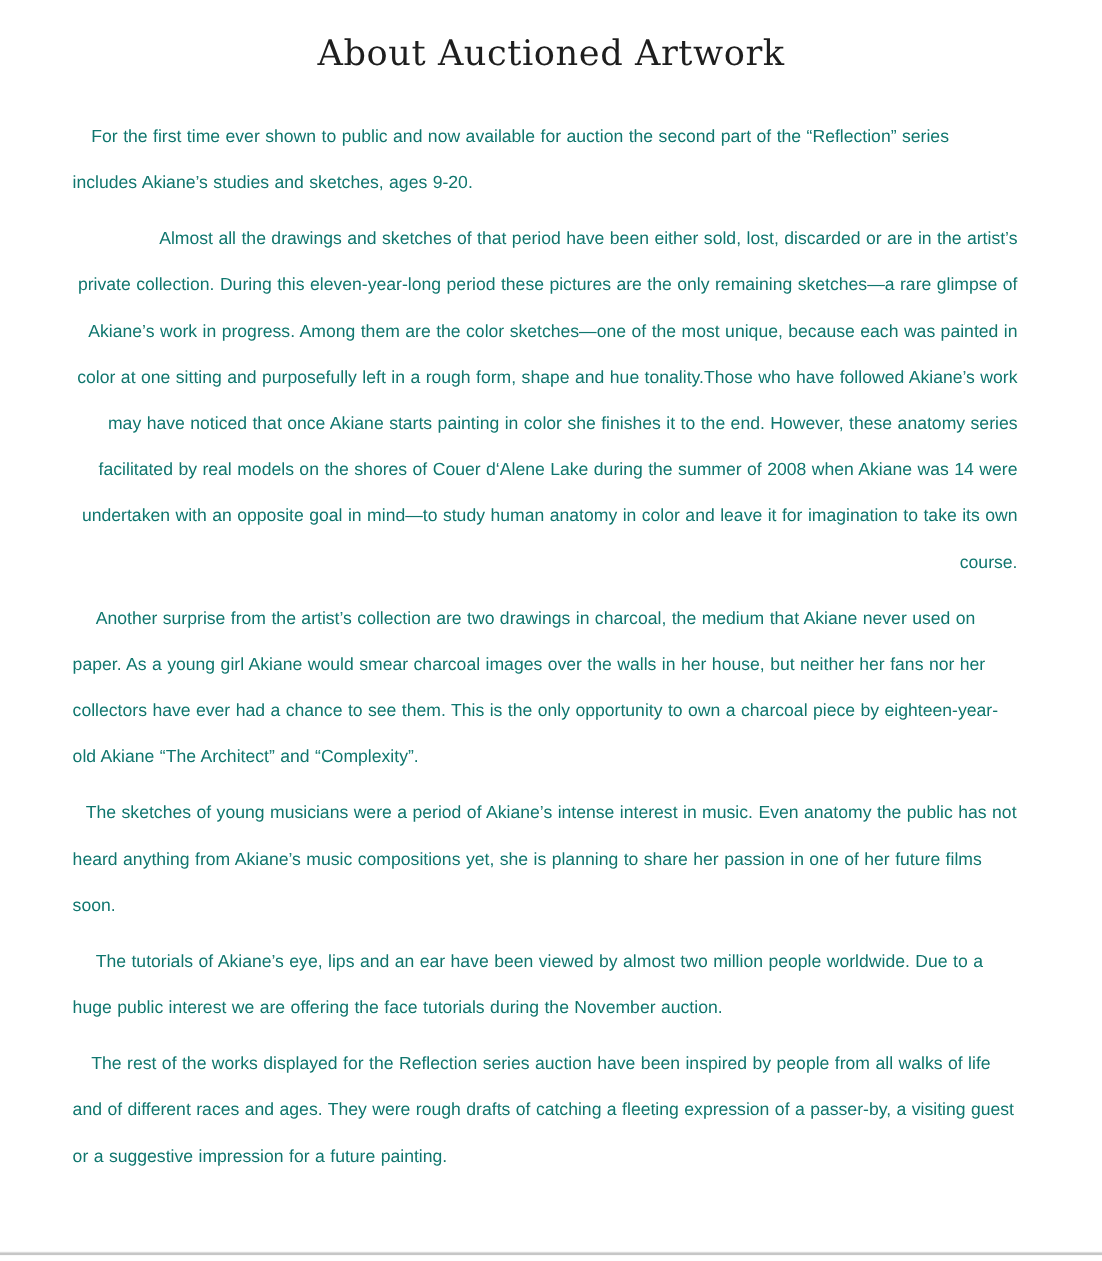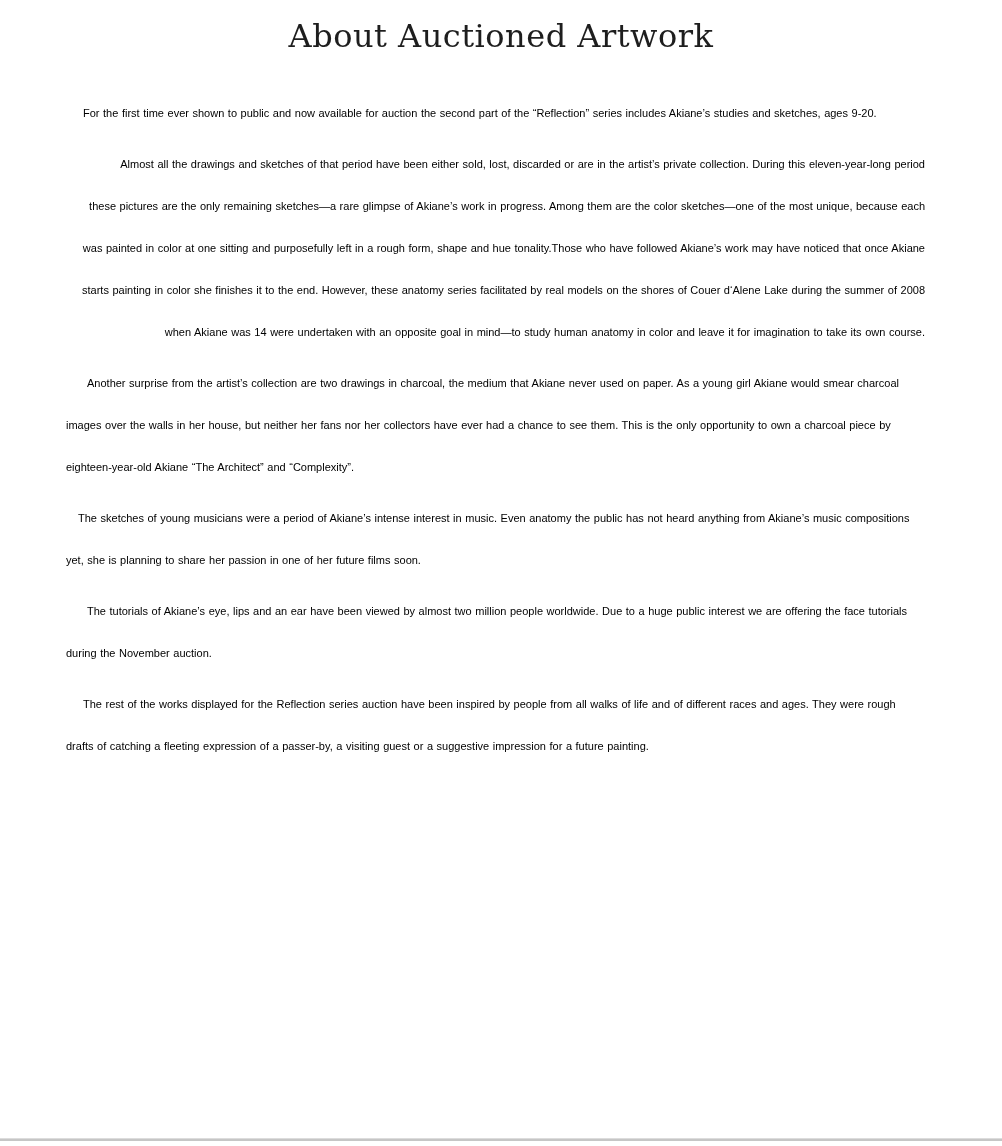--- a/index.html
+++ b/index.html
@@ -8,39 +8,39 @@
     background: #ffffff;
   }
   body {
     width: 1002px;
     height: 1146px;
     position: relative;
     overflow: hidden;
     font-family: "Liberation Sans", sans-serif;
   }
   .page-title {
-    margin: 4px;
+    margin: 16px;
     padding-top: 12px;
     text-align: center;
     font-family: "DejaVu Serif", serif;
     font-weight: 400;
     font-size: 32px;
     line-height: 40px;
     color: #1e1e1e;
     letter-spacing: 0.5px;
   }
   .article {
     margin: 36px 0 0 66px;
     width: 859px;
   }
   .article p {
     margin: 0 0 9px 0;
-    font-size: 11px;
+    font-size: 16px;
     line-height: 42px;
-    color: #000000;
+    color: #0f766e;
     word-spacing: 0.5px;
   }
   .ind-a { text-indent: 17px; }
   .ind-b { text-indent: 26px; text-align: right; }
   .ind-c { text-indent: 21px; }
   .ind-d { text-indent: 12px; }
   .bottom-rule-light {
     position: absolute;
     left: 0; top: 1138px;
     width: 100%; height: 1px;

